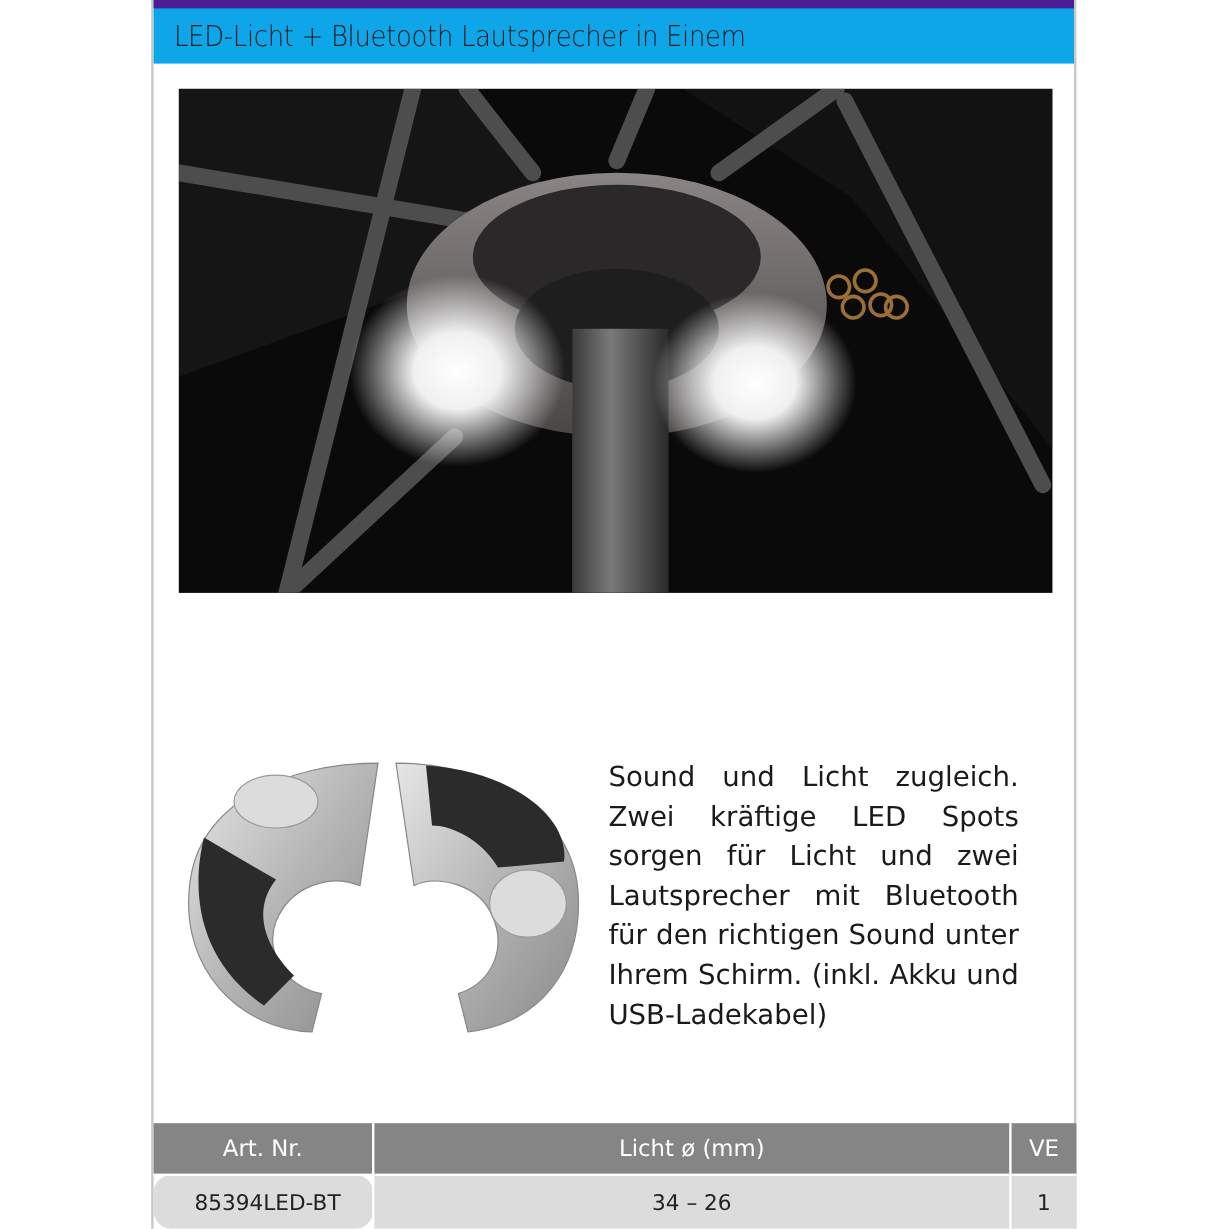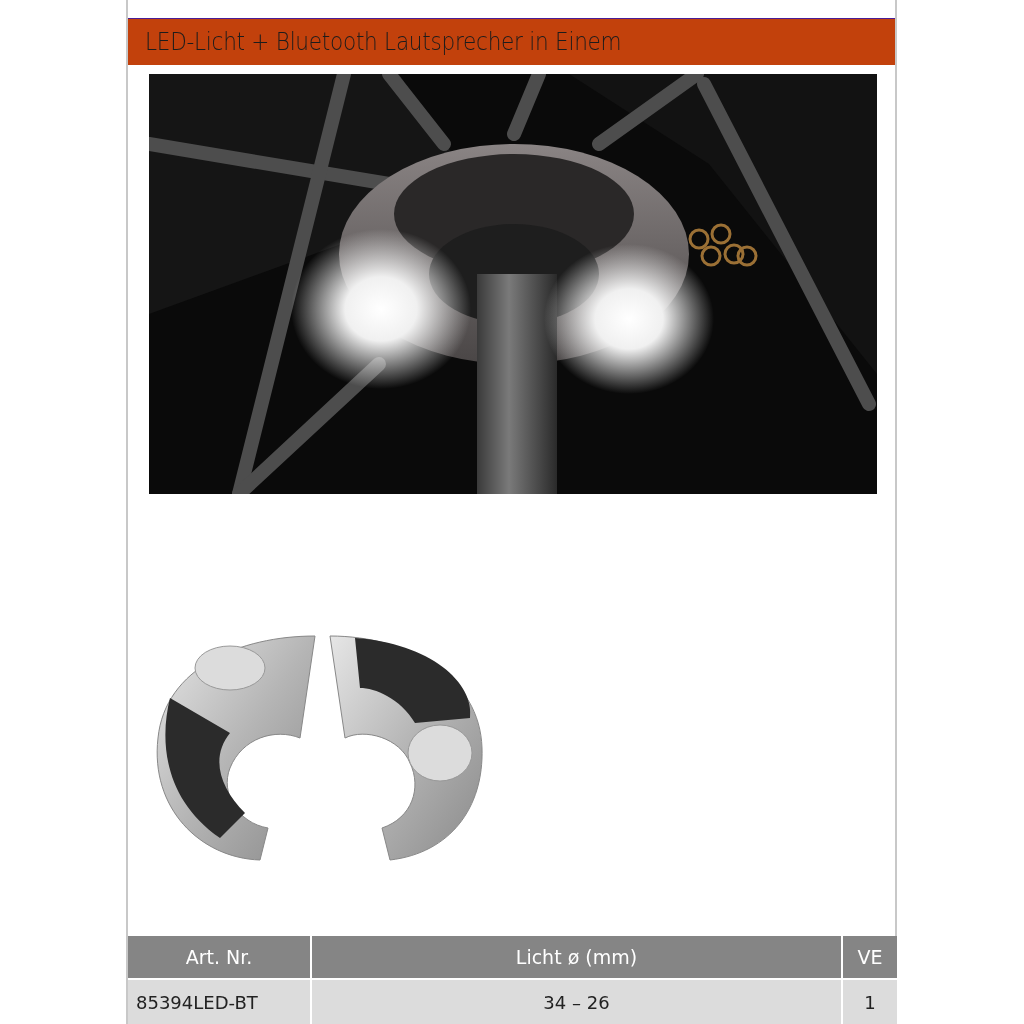--- a/index.html
+++ b/index.html
@@ -1,29 +1,29 @@
 <!DOCTYPE html>
 <html><head>
 <meta charset="utf-8">
 <style>
   html,body{margin:0;padding:0;background:#fff;}
   body{width:1024px;height:1024px;position:relative;overflow:hidden;font-family:"DejaVu Sans",sans-serif;color:#1a1a1a;}
   .page{position:absolute;left:126px;top:0;width:771px;height:1024px;border-left:2px solid #c8c8c8;border-right:2px solid #c8c8c8;box-sizing:border-box;background:#fff;}
-  .titlebar{position:absolute;left:0;right:0;top:18px;height:46px;background:#c2410c;border-top:1px solid #4c1d95;}
+  .titlebar{position:absolute;left:0;right:0;top:0;height:46px;background:#0ea5e9;border-top:7px solid #4c1d95;}
   .titlebar span{position:absolute;left:17px;top:9px;font-size:24px;letter-spacing:-0.3px;color:#1c1c1c;font-weight:300;transform:scaleX(0.9);transform-origin:left center;white-space:nowrap;}
   .photo{position:absolute;left:21px;top:74px;width:728px;height:420px;background:#0b0b0b;overflow:hidden;}
   .product{position:absolute;left:22px;top:628px;width:340px;height:240px;}
   .desc{position:absolute;left:379px;top:632px;width:342px;font-size:23px;line-height:33px;text-align:justify;color:#1a1a1a;}
   .desc p{margin:0;}
   table.spec{position:absolute;left:0;top:936px;width:769px;border-collapse:collapse;}
   table.spec th{background:#858585;color:#fff;font-weight:normal;font-size:19px;height:42px;padding:0;border-right:2px solid #fff;}
   table.spec td{background:#dcdcdc;font-size:18px;height:44px;padding:0;border-right:2px solid #fff;border-top:2px solid #fff;color:#222;}
   table.spec th:last-child,table.spec td:last-child{border-right:none;}
   .c1{width:182px;} .c3{width:54px;text-align:center;}
-  td.left{text-align:left;padding-left:8px !important;}
+  td.left{text-align:center;padding-left:8px !important;border-radius:15px;}
   td.center,th{text-align:center;}
 </style>
 </head>
 <body>
 
 <div class="page">
 
   <div class="titlebar">
     <span>LED-Licht + Bluetooth Lautsprecher in Einem</span>
   </div>
@@ -94,20 +94,23 @@
       <path d="M165,8 C90,8 15,40 8,110 C0,180 50,230 110,232 L118,200 C88,195 70,165 80,140 C92,110 125,100 150,110 L165,8 Z" fill="url(#silver)" stroke="#888"></path>
       <path d="M20,70 C10,110 12,170 70,210 L95,185 C70,160 60,130 80,105 L20,70Z" fill="#2b2b2b"></path>
       <ellipse cx="80" cy="40" rx="35" ry="22" fill="#dcdcdc" stroke="#999"></ellipse>
 
       <path d="M180,8 C260,8 330,50 332,120 C334,180 300,225 240,232 L232,200 C262,190 272,160 260,135 C250,110 215,100 195,110 L180,8 Z" fill="url(#silver)" stroke="#888"></path>
       <path d="M205,10 C280,15 325,55 320,90 L265,95 C250,70 225,60 210,60 Z" fill="#2b2b2b"></path>
       <ellipse cx="290" cy="125" rx="32" ry="28" fill="#dcdcdc" stroke="#999"></ellipse>
     </svg>
   </div>
 
+  <div class="desc">
+    <p>Sound und Licht zugleich. Zwei kräftige LED Spots sorgen für Licht und zwei Lautsprecher mit Bluetooth für den richtigen Sound unter Ihrem Schirm. (inkl. Akku und USB-Ladekabel)</p>
+  </div>
 
   <table class="spec">
     <thead>
       <tr>
         <th class="c1">Art. Nr.</th>
         <th class="c2">Licht ø (mm)</th>
         <th class="c3">VE</th>
       </tr>
     </thead>
     <tbody>

